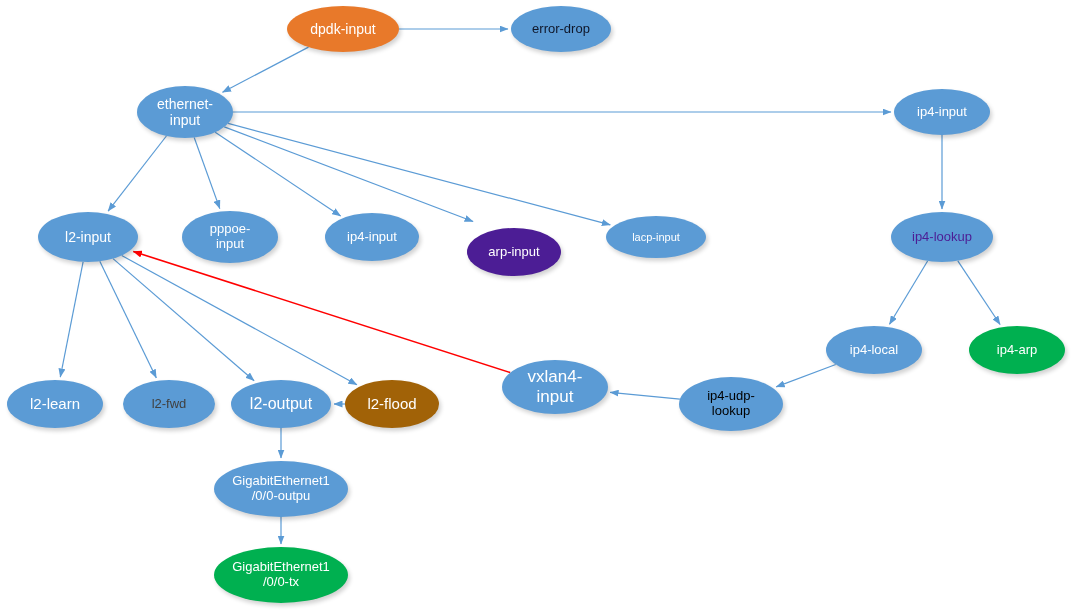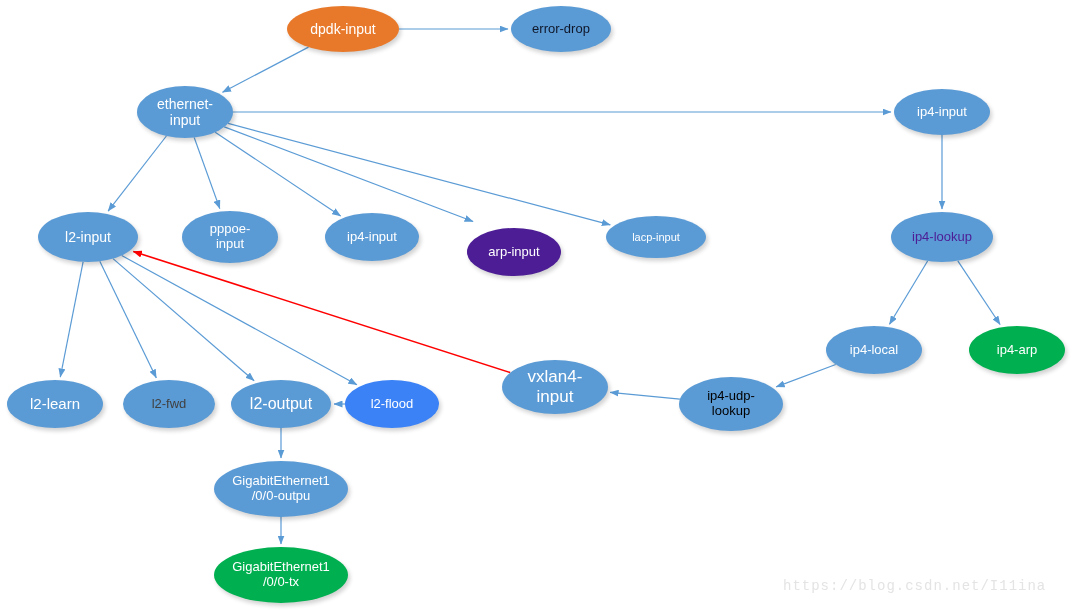--- a/index.html
+++ b/index.html
@@ -128,34 +128,33 @@
       </div>
       <div class="node" style="left: 7px; top: 380px; width: 96px; height: 48px; background: rgb(91, 155, 213); color: rgb(255, 255, 255); font-size: 15px;">
         <span class="node-label">l2-learn</span>
       </div>
       <div class="node" style="left: 123px; top: 380px; width: 92px; height: 48px; background: rgb(91, 155, 213); color: #404040; font-size: 13px;">
         <span class="node-label">l2-fwd</span>
       </div>
       <div class="node" style="left: 231px; top: 380px; width: 100px; height: 48px; background: rgb(91, 155, 213); color: rgb(255, 255, 255); font-size: 16px;">
         <span class="node-label">l2-output</span>
       </div>
-      <div class="node" style="left: 345px; top: 380px; width: 94px; height: 48px; background: #3b82f6; color: rgb(255, 255, 255); font-size: 13px;">
+      <div class="node" style="left: 345px; top: 380px; width: 94px; height: 48px; background: #a16207; color: rgb(255, 255, 255); font-size: 15px;">
         <span class="node-label">l2-flood</span>
       </div>
       <div class="node" style="left: 502px; top: 360px; width: 106px; height: 54px; background: rgb(91, 155, 213); color: rgb(255, 255, 255); font-size: 17px;">
         <span class="node-label">vxlan4-
 input</span>
       </div>
       <div class="node" style="left: 679px; top: 377px; width: 104px; height: 54px; background: rgb(91, 155, 213); color: #000000; font-size: 13px;">
         <span class="node-label">ip4-udp-
 lookup</span>
       </div>
       <div class="node" style="left: 214px; top: 461px; width: 134px; height: 56px; background: rgb(91, 155, 213); color: rgb(255, 255, 255); font-size: 13px;">
         <span class="node-label">GigabitEthernet1
 /0/0-outpu</span>
       </div>
       <div class="node" style="left: 214px; top: 547px; width: 134px; height: 56px; background: rgb(0, 176, 80); color: rgb(255, 255, 255); font-size: 13px;">
         <span class="node-label">GigabitEthernet1
 /0/0-tx</span>
       </div>
     </div>
-  <div class="watermark" style="left: 783px; top: 578px; font-size: 14px; color: rgb(228, 228, 228);">https://blog.csdn.net/I11ina</div>
 </div>
 
 </body></html>

